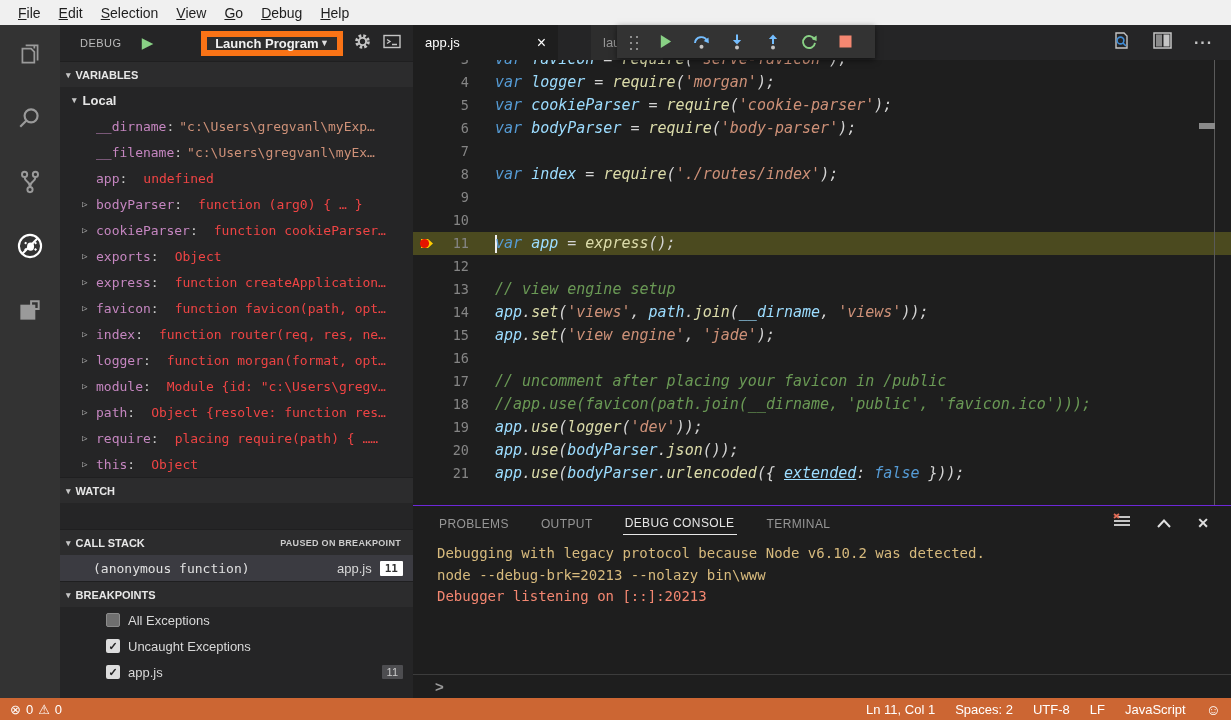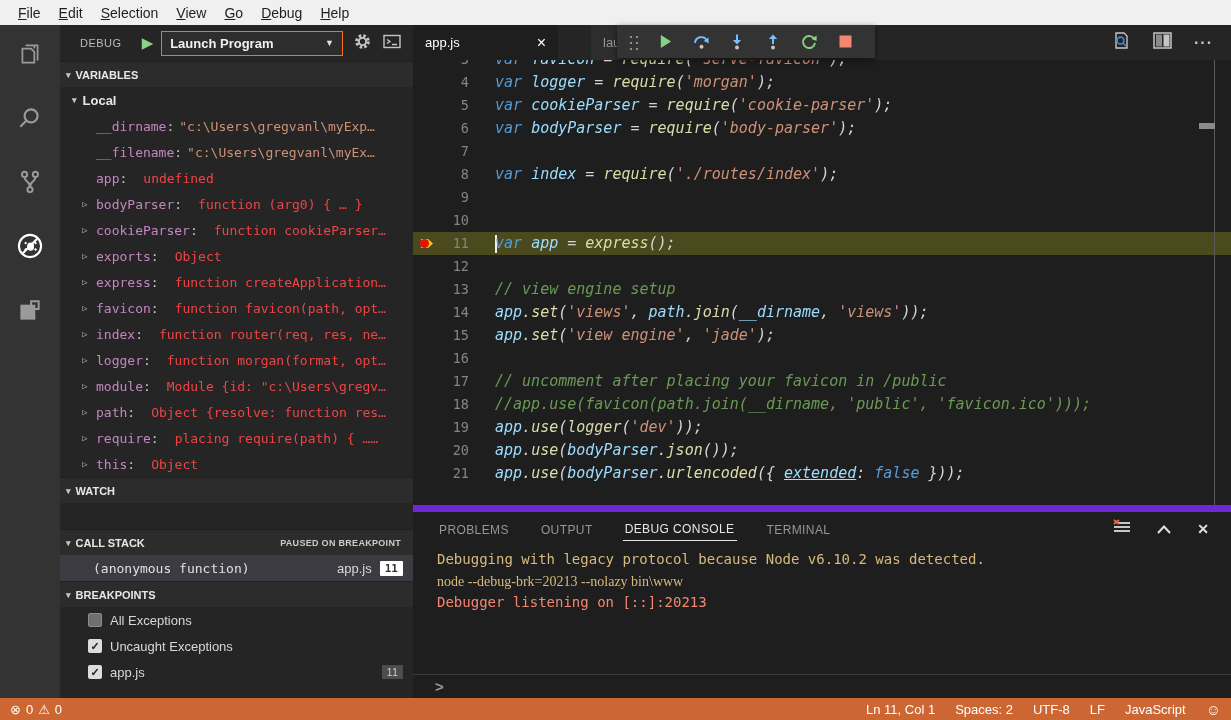--- a/index.html
+++ b/index.html
@@ -18,23 +18,23 @@
   
   .activitybar { width:60px; background:#333333; display:flex; flex-direction:column;
                  align-items:center; padding-top:14px; gap:34px; }
   .act-icon { width:30px; height:30px; display:flex; align-items:center; justify-content:center; }
 
   
   .sidebar { width:353px; background:#252526; color:#cccccc; display:flex; flex-direction:column; overflow:hidden; }
   .debug-header { height:36px; display:flex; align-items:center; padding:0 10px 0 20px; gap:8px; flex:none; }
   .debug-title { font-size:11px; color:#bbbbbb; letter-spacing:.5px; }
   .start-btn { margin-left:12px; font-size:15px; color:#89d185; cursor:pointer; }
-  .config-select { flex:1; height:25px; background:#2d2d2d; border:1px solid #f97316;
+  .config-select { flex:1; height:25px; background:#2d2d2d; border:6px solid #f97316;
                    display:flex; align-items:center; justify-content:space-between;
-                   padding:0 8px; font-size:13px; color:#f0f0f0; font-weight:bold; }
+                   padding:0 8px; font-size:13px; color:#f0f0f0; font-weight:bold;margin-left:40px; }
   .config-caret { font-size:9px; color:#e0e0e0; }
   .hdr-icon { width:22px; text-align:center; }
 
   .side-scroll { flex:1; overflow:hidden; }
   .sect-header { height:26px; display:flex; align-items:center; padding:0 12px 0 6px;
                  font-size:11px; font-weight:bold; color:#e7e7e7; background:#2c2c2d;
                  border-top:1px solid #1f1f20; }
   .sect-header .twisty { font-size:9px; margin-right:5px; color:#c5c5c5; }
   .sect-spacer { flex:1; }
   .sect-badge { font-size:9px; font-weight:bold; color:#cccccc; letter-spacing:.3px; }
@@ -53,21 +53,21 @@
 
   .watch-empty { height:26px; }
 
   .frame-row { height:26px; display:flex; align-items:center; background:#3b3b41;
                padding:0 10px 0 33px; font-size:13px; color:#e0e0e0; }
   .frame-file { margin-left:auto; font-size:13px; font-family:"Liberation Sans",sans-serif; color:#d8d8d8; }
   .frame-line-badge { background:#ffffff; color:#333333; font-size:11px; font-weight:bold;
                       padding:1px 5px; margin-left:8px; border-radius:1px; }
 
   .bp-row { height:26px; display:flex; align-items:center; padding:0 10px 0 28px;
-            font-size:13px; color:#d8d8d8; }
+            font-size:13px; color:#d8d8d8;margin-left:18px; }
   .checkbox { width:14px; height:14px; margin-right:8px; flex:none; border-radius:2px;
               display:flex; align-items:center; justify-content:center; font-size:11px; }
   .checkbox.checked { background:#dddddd; color:#252526; font-weight:bold; }
   .checkbox.unchecked { background:#6f6f6f; border:1px solid #8c8c8c; }
   .bp-line-badge { margin-left:auto; background:#4d4d50; color:#cccccc; font-size:11px;
                    padding:1px 5px; border-radius:1px; }
 
   
   .editor-area { flex:1; display:flex; flex-direction:column; position:relative; min-width:0; }
 
@@ -96,21 +96,21 @@
   .code-text { padding-left:26px;font-style:italic; }
   .tok-k { color:#569cd6; } .tok-v { color:#9cdcfe; } .tok-f { color:#dcdcaa; }
   .tok-s { color:#ce9178; } .tok-p { color:#d4d4d4; } .tok-c { color:#6a9955; }
   .tok-l { color:#9cdcfe; text-decoration:underline; }
   .cursor { display:inline-block; width:1.5px; height:18px; background:#eeeeee;
             vertical-align:middle; margin-right:-1.5px; }
   .overview-ruler { position:absolute; top:0; bottom:0; right:16px; width:1px; background:#5a5a5a; }
   .ruler-mark { position:absolute; right:0; top:63px; width:16px; height:6px; background:#8a8a8a; }
 
   
-  .panel { height:193px; background:#1e1e1e; border-top:7px solid #6d28d9;
+  .panel { height:193px; background:#1e1e1e; border-top:1px solid #6d28d9;
            display:flex; flex-direction:column; flex:none; }
   .panel-tabs { height:33px; display:flex; align-items:center; padding-left:24px; gap:28px; flex:none; }
   .panel-tab { font-size:12px; letter-spacing:.4px; color:#969696; padding:6px 2px 4px; cursor:pointer; }
   .panel-tab.active { color:#e7e7e7; border-bottom:1px solid #e7e7e7; }
   .panel-actions { margin-left:auto; display:flex; align-items:center; gap:26px; padding-right:22px; }
   .console-body { flex:1; padding:4px 0 0 24px; font-size:14px; line-height:21.5px; overflow:hidden; }
   .console-input { height:24px; border-top:1px solid #3c3c3c; display:flex; align-items:center;
                    padding-left:22px; color:#9a9a9a; font-size:15px; font-weight:bold; }
 
   
@@ -447,21 +447,21 @@
                 <path d="M1 1 l5 4 M6 1 l-5 4" stroke="#e06c57" stroke-width="1.8"></path>
               </svg></span>
             <span><svg width="14" height="9" viewBox="0 0 14 9">
                 <polyline points="1,8 7,1.5 13,8" fill="none" stroke="#e0e0e0" stroke-width="2"></polyline>
               </svg></span>
             <span style="color:#e0e0e0;font-size:14px;font-weight:bold;">✕</span>
           </div>
         </div>
       <div class="console-body mono" id="console-body">
           <div style="color: rgb(215, 186, 125);">Debugging with legacy protocol because Node v6.10.2 was detected.</div>
-          <div style="color: rgb(215, 186, 125); font-family: Liberation Serif, serif;">node --debug-brk=20213 --nolazy bin\www</div>
+          <div style="color: rgb(215, 186, 125);">node --debug-brk=20213 --nolazy bin\www</div>
           <div style="color: rgb(244, 135, 113);">Debugger listening on [::]:20213</div>
         </div>
       <div class="console-input">
         <span>&gt;</span>
       </div>
     </div>
   </div>
 </div>
 
 <div class="statusbar">

